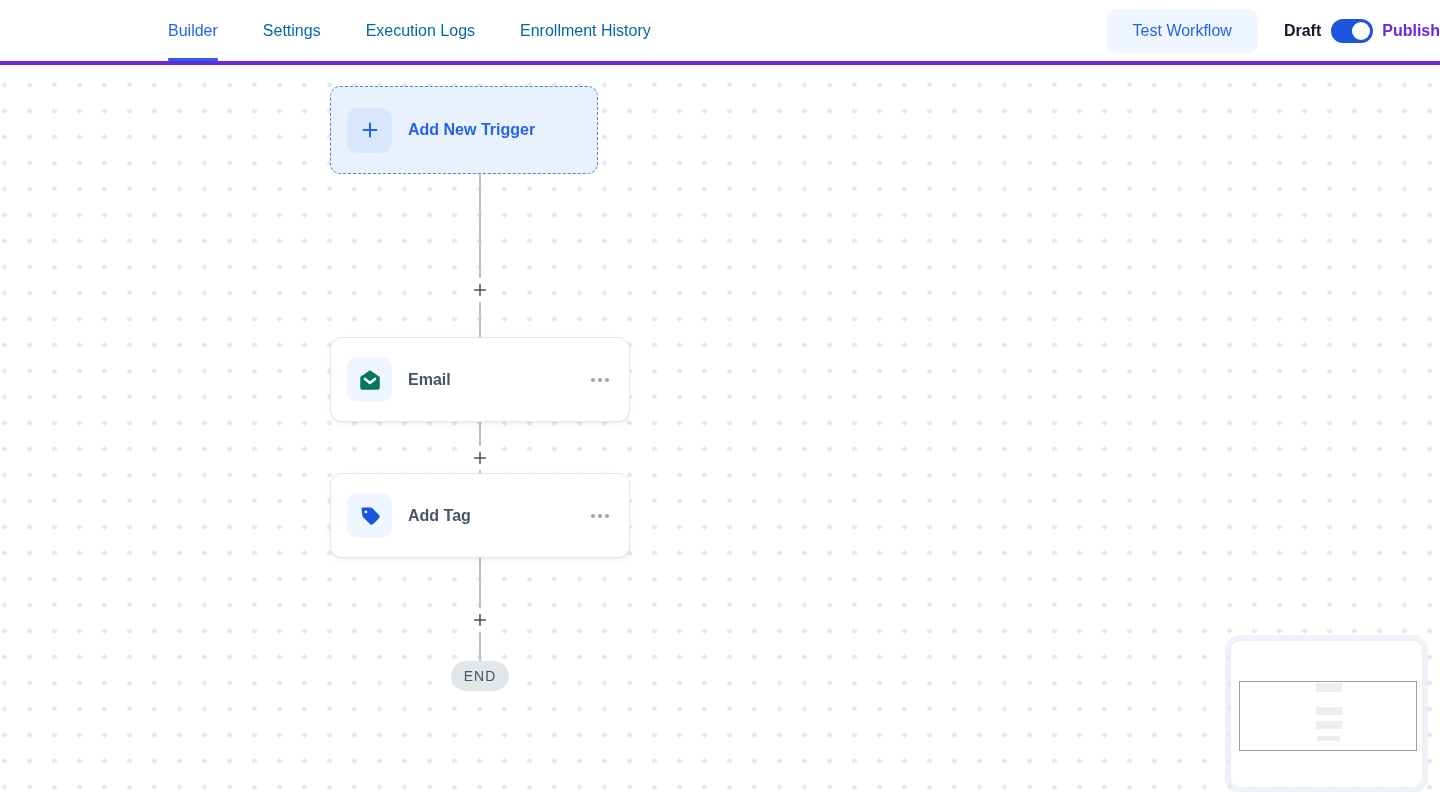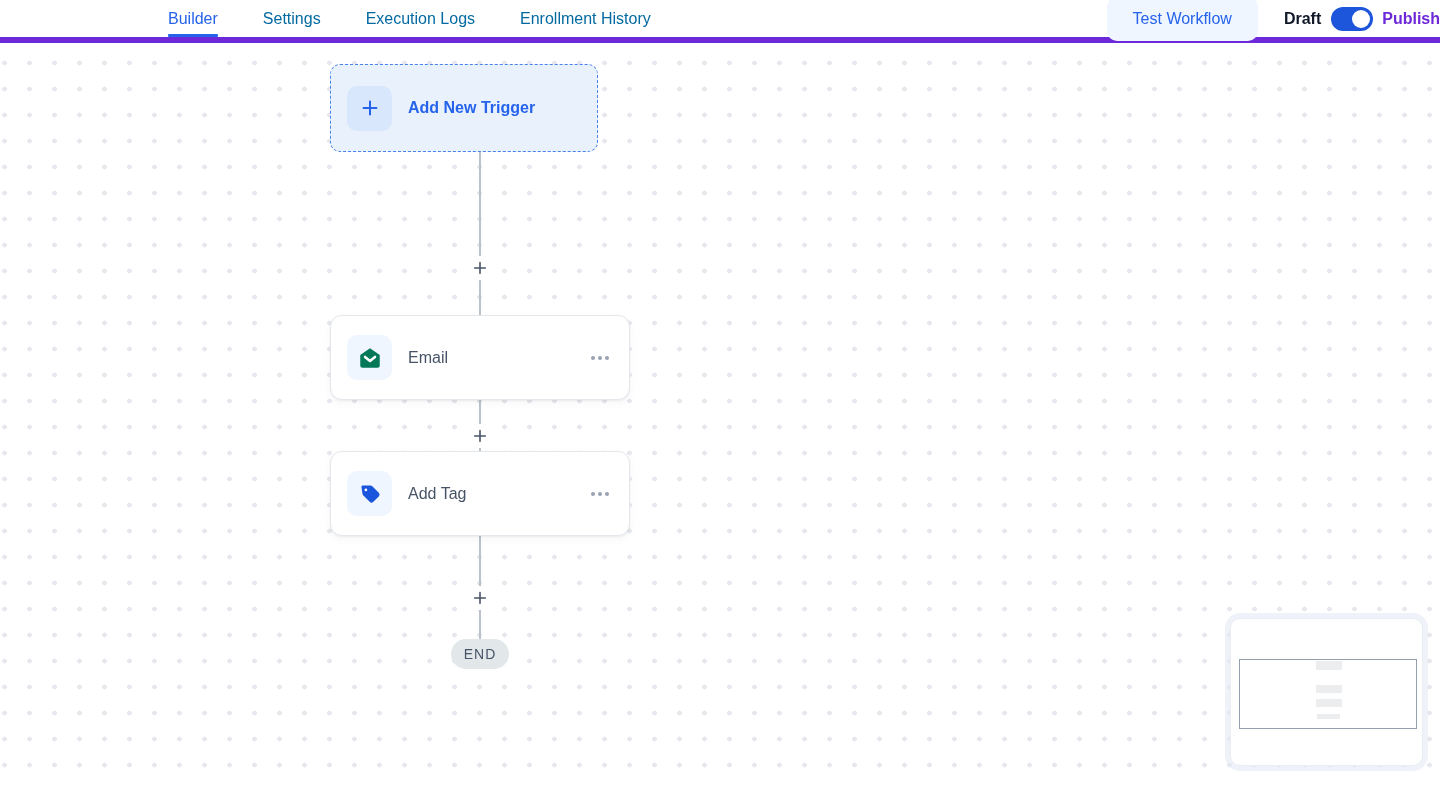--- a/index.html
+++ b/index.html
@@ -6,22 +6,22 @@
   html, body { margin: 0; padding: 0; }
   body {
     width: 1440px; height: 792px; overflow: hidden;
     font-family: "Liberation Sans", sans-serif;
     background: #ffffff;
     -webkit-font-smoothing: antialiased;
   }
 
   
   .topbar {
-    position: relative; width: 1440px; height: 43px;
-    background: #ffffff; border-bottom: 6px solid #6d28d9;
+    position: relative; width: 1440px; height: 65px;
+    background: #ffffff; border-bottom: 4px solid #6d28d9;
     display: flex; align-items: center;
   }
   .tabs { display: flex; align-items: stretch; gap: 45px; margin-left: 168px; height: 100%; }
   .tab {
     position: relative; display: flex; align-items: center;
     font-size: 16px; font-weight: 500; color: #0369a1;
     cursor: pointer; white-space: nowrap;
   }
   .tab.active { color: #2563EB; }
   .tab .underline {
@@ -78,21 +78,21 @@
   .plus-btn {
     position: absolute; left: 468px; width: 24px; height: 24px;
     border: none; padding: 0; background: #ffffff; cursor: pointer;
     display: flex; align-items: center; justify-content: center;
   }
 
   .node {
     position: absolute; left: 330px; width: 300px; height: 85px;
     background: #ffffff; border: 1px solid #E4E7EC; border-radius: 12px;
     box-shadow: 0 1px 2px rgba(16,24,40,0.05), 0 3px 8px rgba(16,24,40,0.04);
-    display: flex; align-items: center; padding: 0 18px 0 16px; cursor: pointer;
+    display: flex; align-items: center; padding: 0 18px 0 16px; cursor: pointer; font-weight: bold;
   }
   .node-iconbox {
     width: 45px; height: 45px; border-radius: 10px; background: #EFF6FF;
     display: flex; align-items: center; justify-content: center; flex: none;
   }
   .node-label { margin-left: 16px; font-size: 16px; color: #475467; flex: 1; }
   .node-menu { display: flex; gap: 3px; padding: 6px 2px; cursor: pointer; }
   .node-menu i { width: 4px; height: 4px; border-radius: 50%; background: #98A2B3; }
 
   .end-pill {

